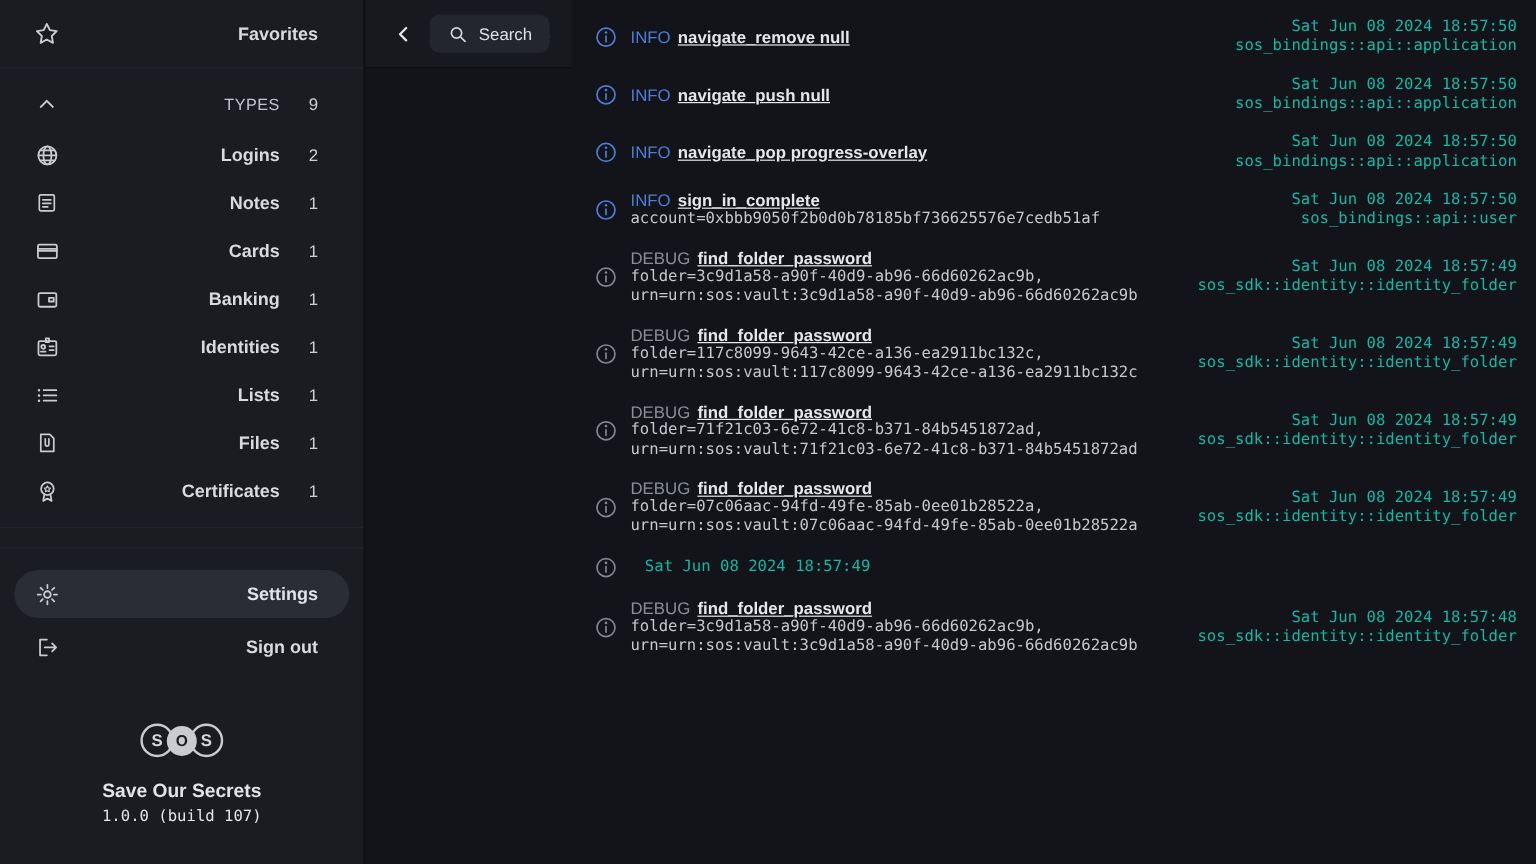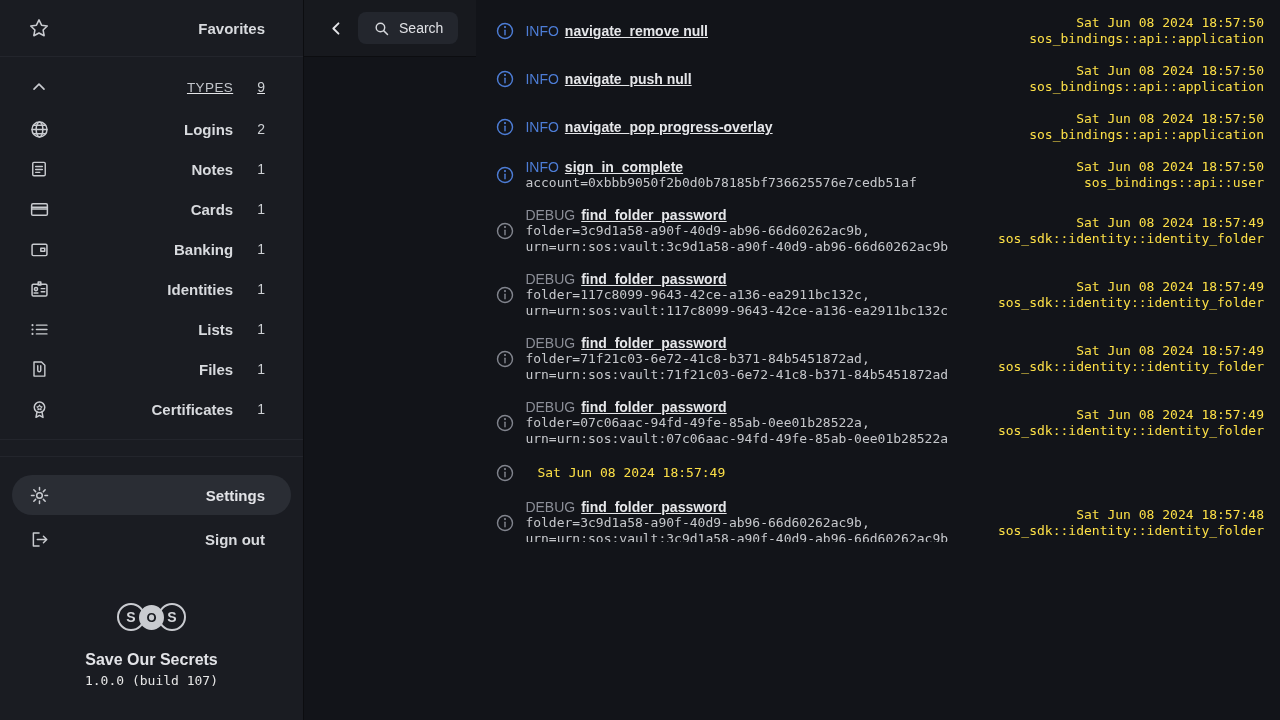--- a/index.html
+++ b/index.html
@@ -55,37 +55,37 @@
   .log-icn.info{color:#4d7dd6;}
   .log-icn.debug{color:#82858e;}
   .log-body{flex:1;min-width:0;}
   .log-line1{font-size:14px;line-height:16px;white-space:nowrap;}
   .lvl{margin-right:6px;}
   .lvl.info{color:#4d7dd6;}
   .lvl.debug{color:#8b8e97;}
   .msg{font-weight:700;color:#e6e7ea;text-decoration:underline;}
   .detail{font-size:13px;line-height:16px;color:#c6c8cc;white-space:nowrap;}
   .log-right{text-align:right;flex:none;margin-left:12px;}
-  .ts,.src{font-size:13px;line-height:16px;color:#fde047;white-space:nowrap;}
+  .ts,.src{font-size:13px;line-height:16px;color:#14b8a6;white-space:nowrap;}
 </style>
 </head>
 <body>
 
 <aside>
   <div class="side-row fav-row">
     <span class="icn">
       <svg width="22" height="22" viewBox="0 0 24 24" fill="none" stroke="currentColor" stroke-width="1.7" stroke-linejoin="round">
           <path d="M12 3.2l2.8 5.7 6.2.9-4.5 4.4 1.1 6.2-5.6-3-5.6 3 1.1-6.2L3 9.8l6.2-.9z"></path>
         </svg>
     </span>
     <span class="lbl">Favorites</span>
   </div>
   <div class="divider"></div>
 
-  <div class="side-row sec-row" style="margin-top:10px;text-decoration:underline;">
+  <div class="side-row sec-row" style="margin-top:10px;">
     <span class="icn">
       <svg width="20" height="20" viewBox="0 0 24 24" fill="none" stroke="currentColor" stroke-width="2" stroke-linecap="round" stroke-linejoin="round">
           <polyline points="6,14.5 12,8.5 18,14.5"></polyline>
         </svg>
     </span>
     <span class="lbl">TYPES</span>
     <span class="cnt">9</span>
   </div>
 
   <nav id="type-list">

